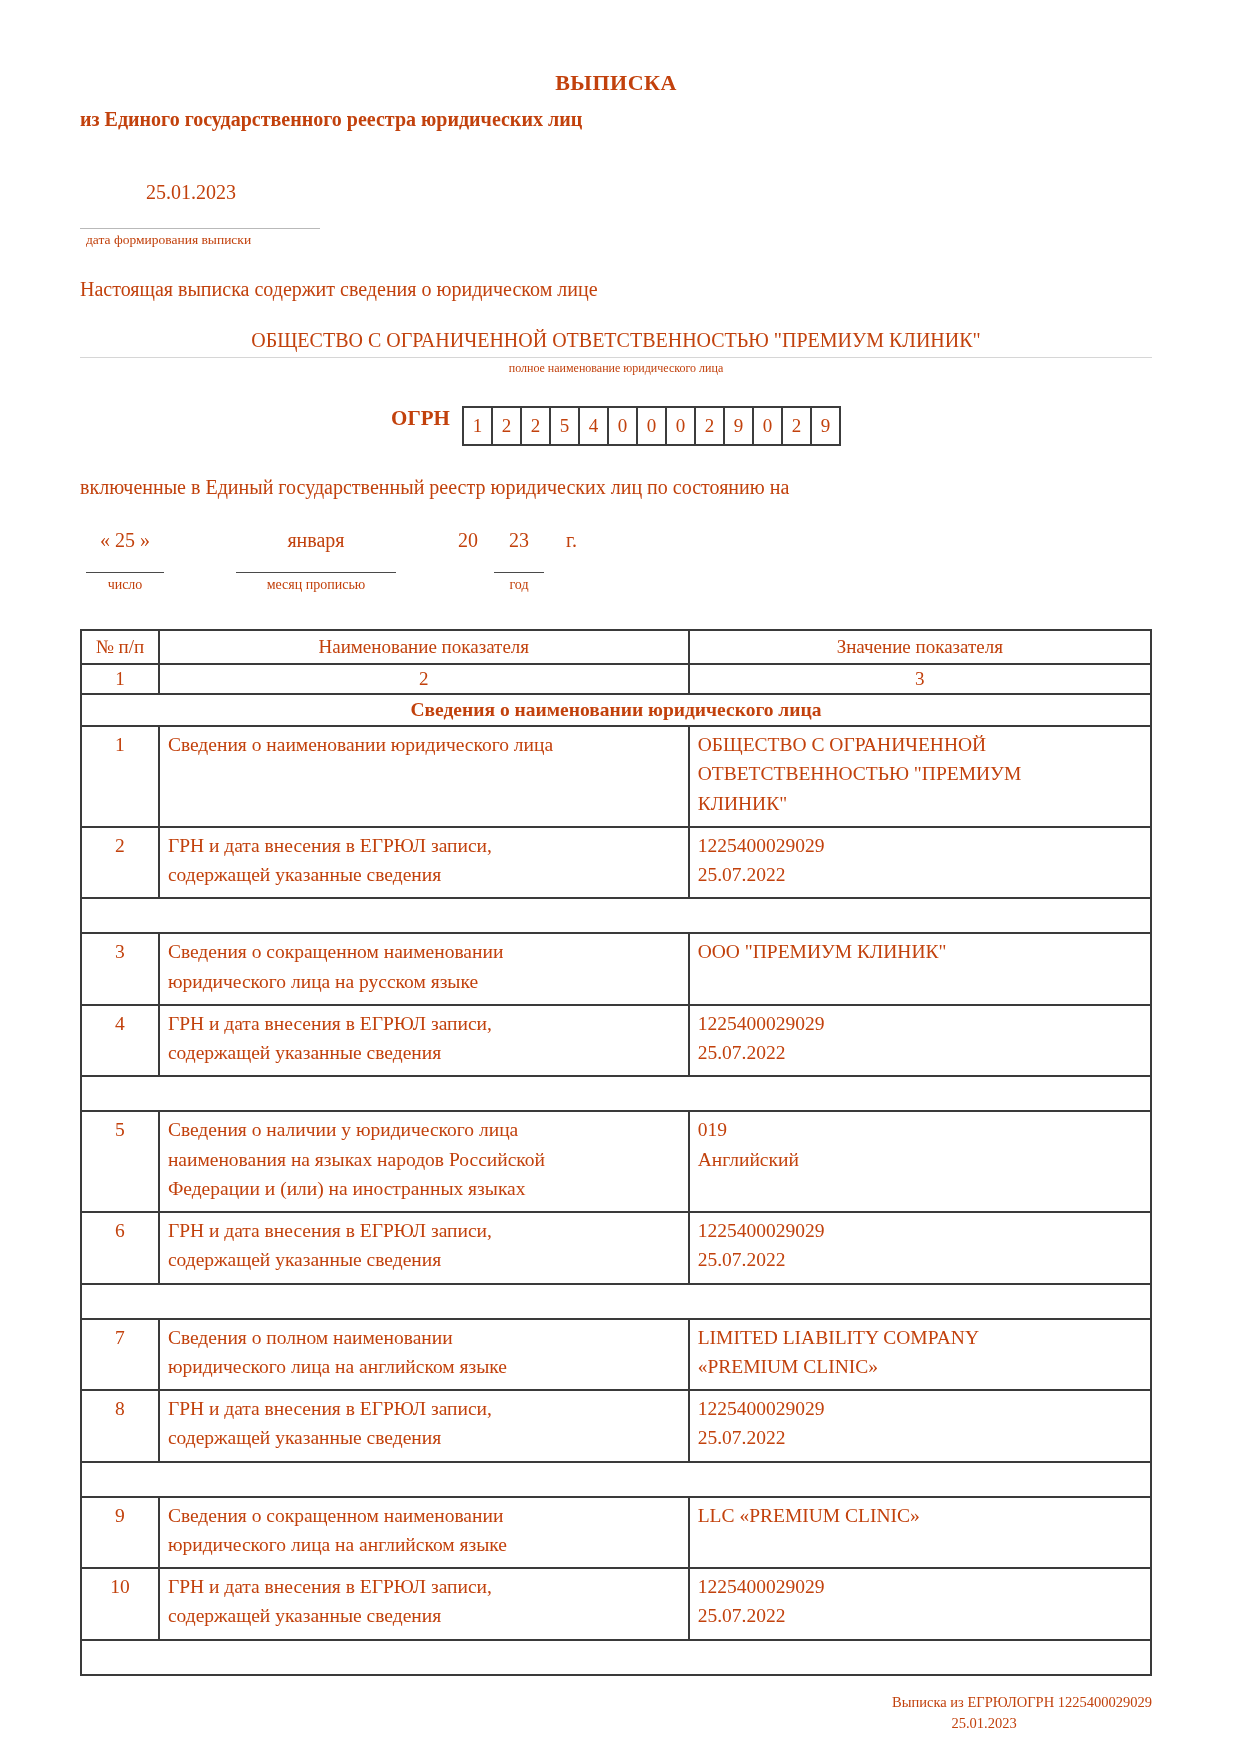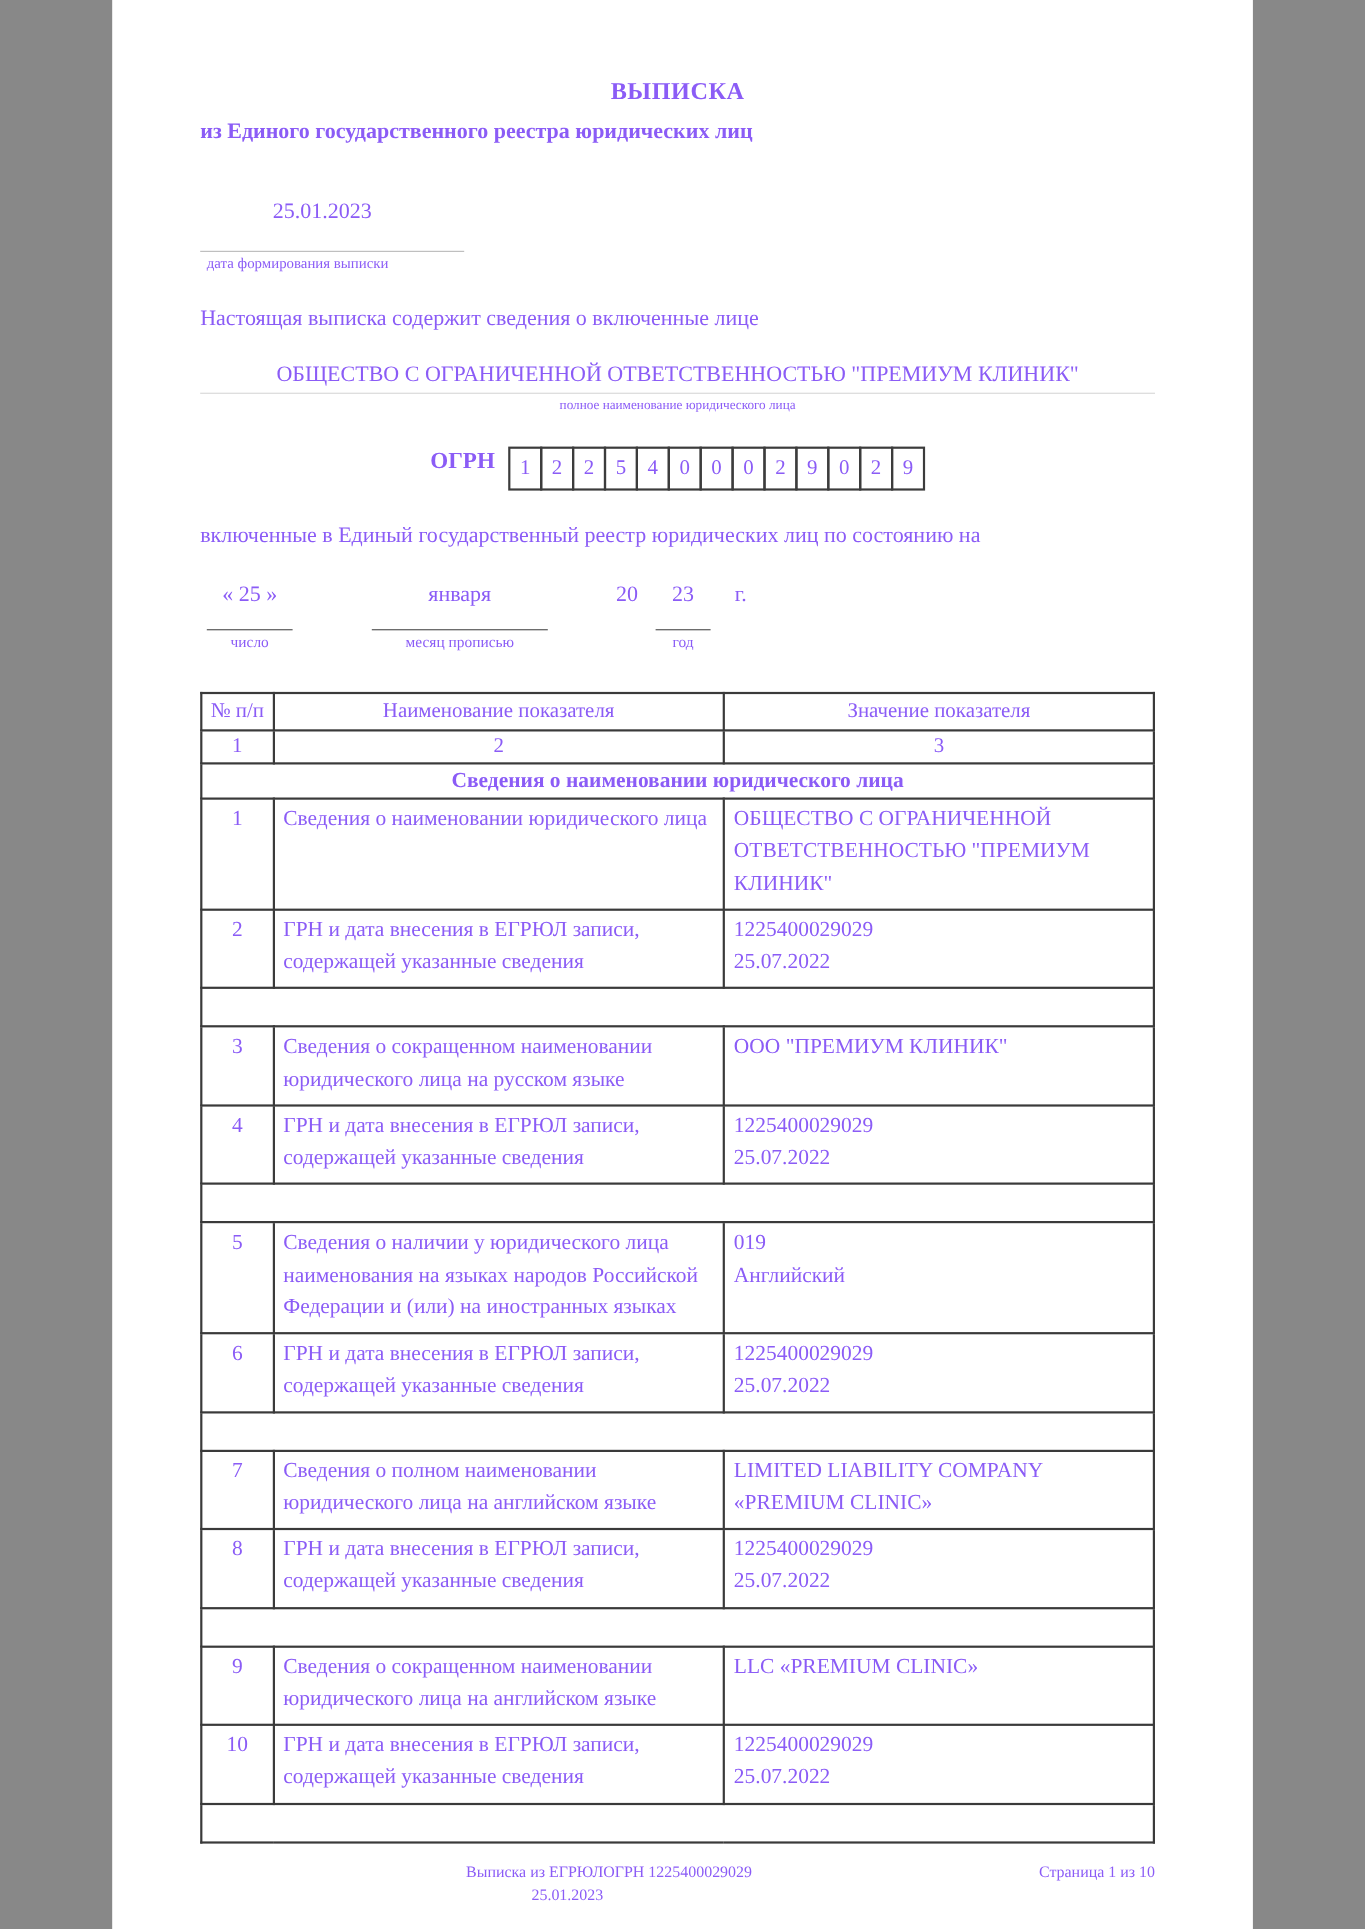--- a/index.html
+++ b/index.html
@@ -1,25 +1,25 @@
 <!DOCTYPE html>
 <html lang="ru"><head>
 <meta charset="utf-8">
 <style>
   html, body { margin: 0; padding: 0; background: #888; }
   .page {
     position: relative;
-    width: 1037px;
+    width: 1241px;
     height: 1754px;
     margin: 0 auto;
     background: #ffffff;
     box-sizing: border-box;
     padding: 70px 89px 0 80px;
     font-family: "Liberation Serif", "DejaVu Serif", serif;
-    color: #8b5cf6;
+    color: #c2410c;
     overflow: hidden;
   }
   .doc-title { text-align: center; font-size: 22px; font-weight: bold; letter-spacing: .5px; }
   .doc-subtitle { text-align: left; font-size: 20px; font-weight: bold; margin-top: 12px; }
 
   .formation { margin-top: 50px; }
   .formation-date { font-size: 20px; padding-left: 66px; }
   .formation-line { width: 240px; border-bottom: 1px solid #b9b9b9; margin-top: 24px; }
   .formation-label { font-size: 13.5px; margin-top: 3px; padding-left: 6px; }
 
@@ -75,21 +75,21 @@
 
   <div class="doc-title">ВЫПИСКА</div>
   <div class="doc-subtitle">из Единого государственного реестра юридических лиц</div>
 
   <div class="formation">
     <div class="formation-date">25.01.2023</div>
     <div class="formation-line"></div>
     <div class="formation-label">дата формирования выписки</div>
   </div>
 
-  <div class="intro">Настоящая выписка содержит сведения о включенные лице</div>
+  <div class="intro">Настоящая выписка содержит сведения о юридическом лице</div>
 
   <div class="company">
     <div class="company-name">ОБЩЕСТВО С ОГРАНИЧЕННОЙ ОТВЕТСТВЕННОСТЬЮ "ПРЕМИУМ КЛИНИК"</div>
     <div class="company-rule"></div>
     <div class="company-label">полное наименование юридического лица</div>
   </div>
 
   <div class="ogrn-row">
     <span class="ogrn-label">ОГРН</span>
     <span class="ogrn-boxes">
@@ -236,16 +236,15 @@
         </tr>
     </tbody>
   </table>
 
   <div class="footer">
     <div class="f-left">
       <div>Выписка из ЕГРЮЛ</div>
       <div>25.01.2023</div>
     </div>
     <div class="f-center">ОГРН 1225400029029</div>
-    <div class="f-right">Страница 1 из 10</div>
   </div>
 
 </div>
 
 </body></html>

